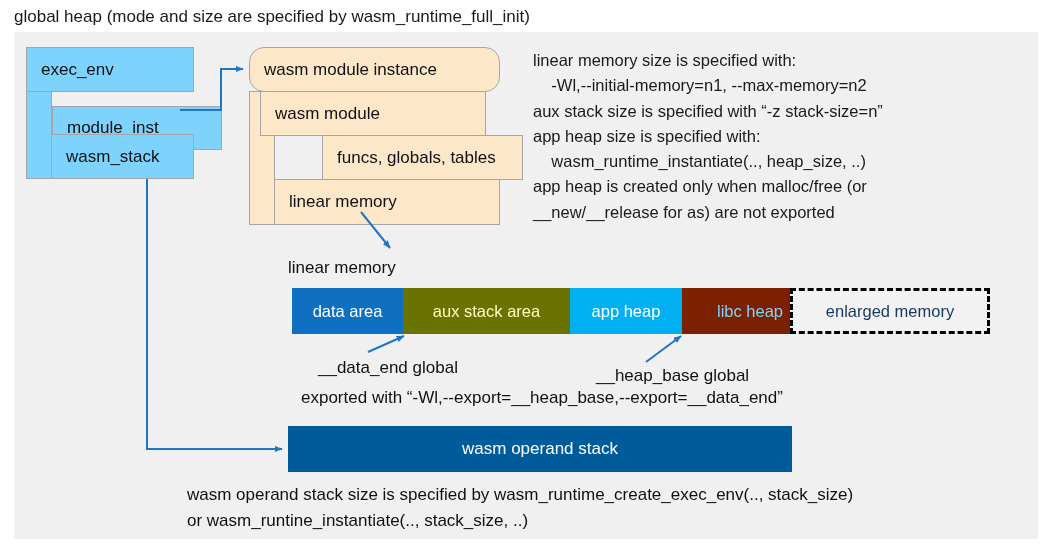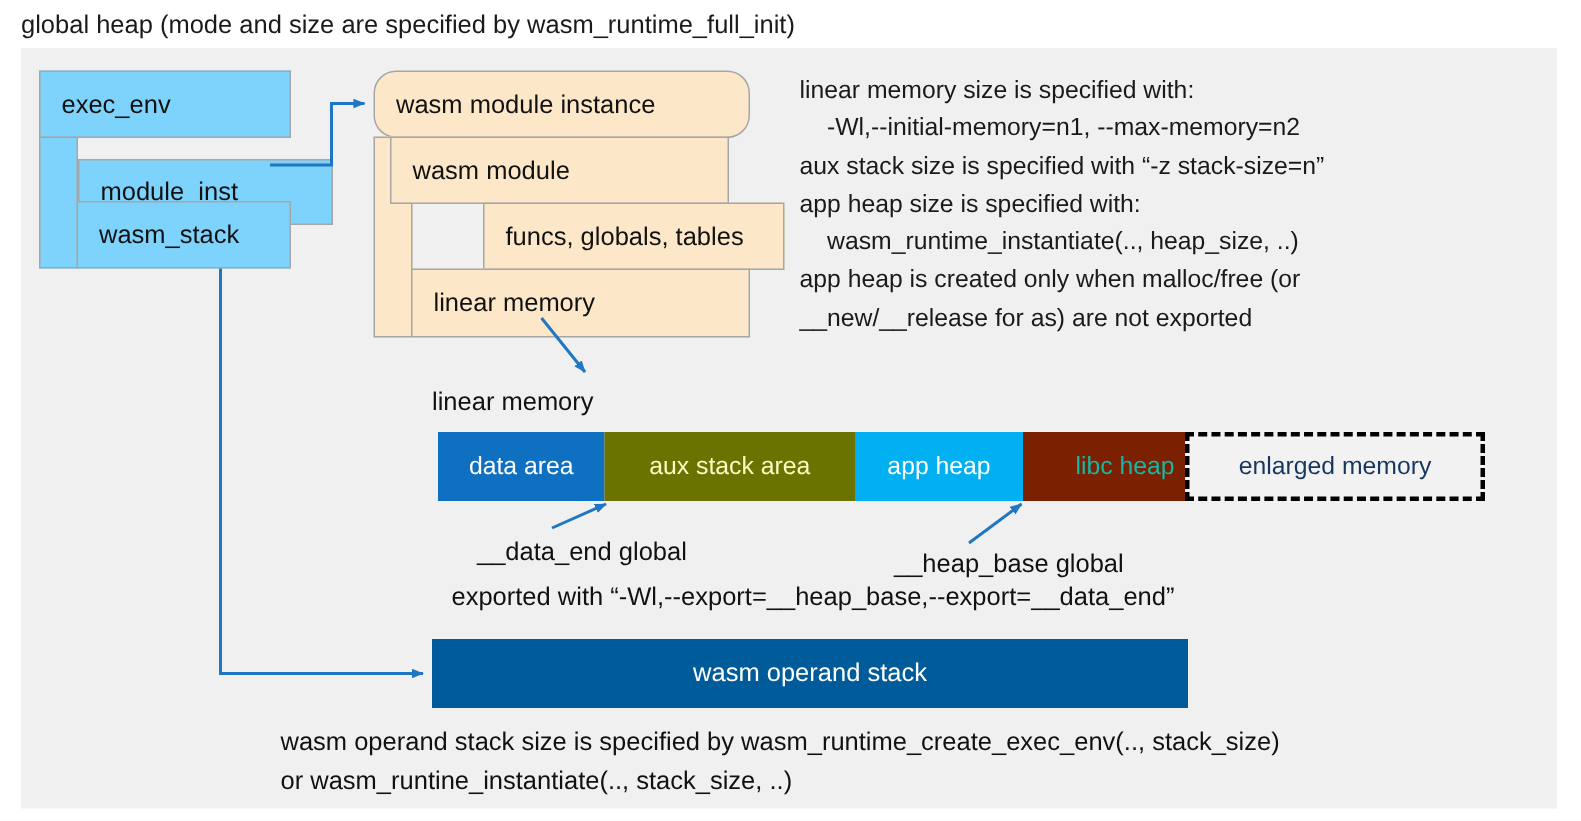--- a/index.html
+++ b/index.html
@@ -116,21 +116,21 @@
     wasm_runtime_instantiate(.., heap_size, ..)
 app heap is created only when malloc/free (or
 __new/__release for as) are not exported</div>
 
   <div class="lm-label">linear memory</div>
 
   <div class="membar">
       <div class="seg" style="width: 111px; background: rgb(15, 111, 192); color: rgb(255, 255, 255);">data area</div>
       <div class="seg" style="width: 167px; background: rgb(107, 115, 0); color: #fef9c3;">aux stack area</div>
       <div class="seg" style="width: 112px; background: rgb(0, 176, 240); color: rgb(255, 255, 255);">app heap</div>
-      <div class="seg" style="width: 108px; background: rgb(123, 32, 0); color: #14b8a6; padding-left: 28px;">libc heap</div>
+      <div class="seg" style="width: 108px; background: rgb(123, 32, 0); color: #7dd3fc; padding-left: 28px;">libc heap</div>
       <div class="seg ghost" style="width: 200px; color: rgb(23, 55, 94);">enlarged memory</div>
     </div>
 
   <div class="ann ann-data-end">__data_end global</div>
   <div class="ann ann-heap-base">__heap_base global</div>
   <div class="ann ann-export">exported with “-Wl,--export=__heap_base,--export=__data_end”</div>
 
   <div class="opstack" style="background: rgb(0, 91, 154);">wasm operand stack</div>
 
   <div class="bottom-note">wasm operand stack size is specified by wasm_runtime_create_exec_env(.., stack_size)

